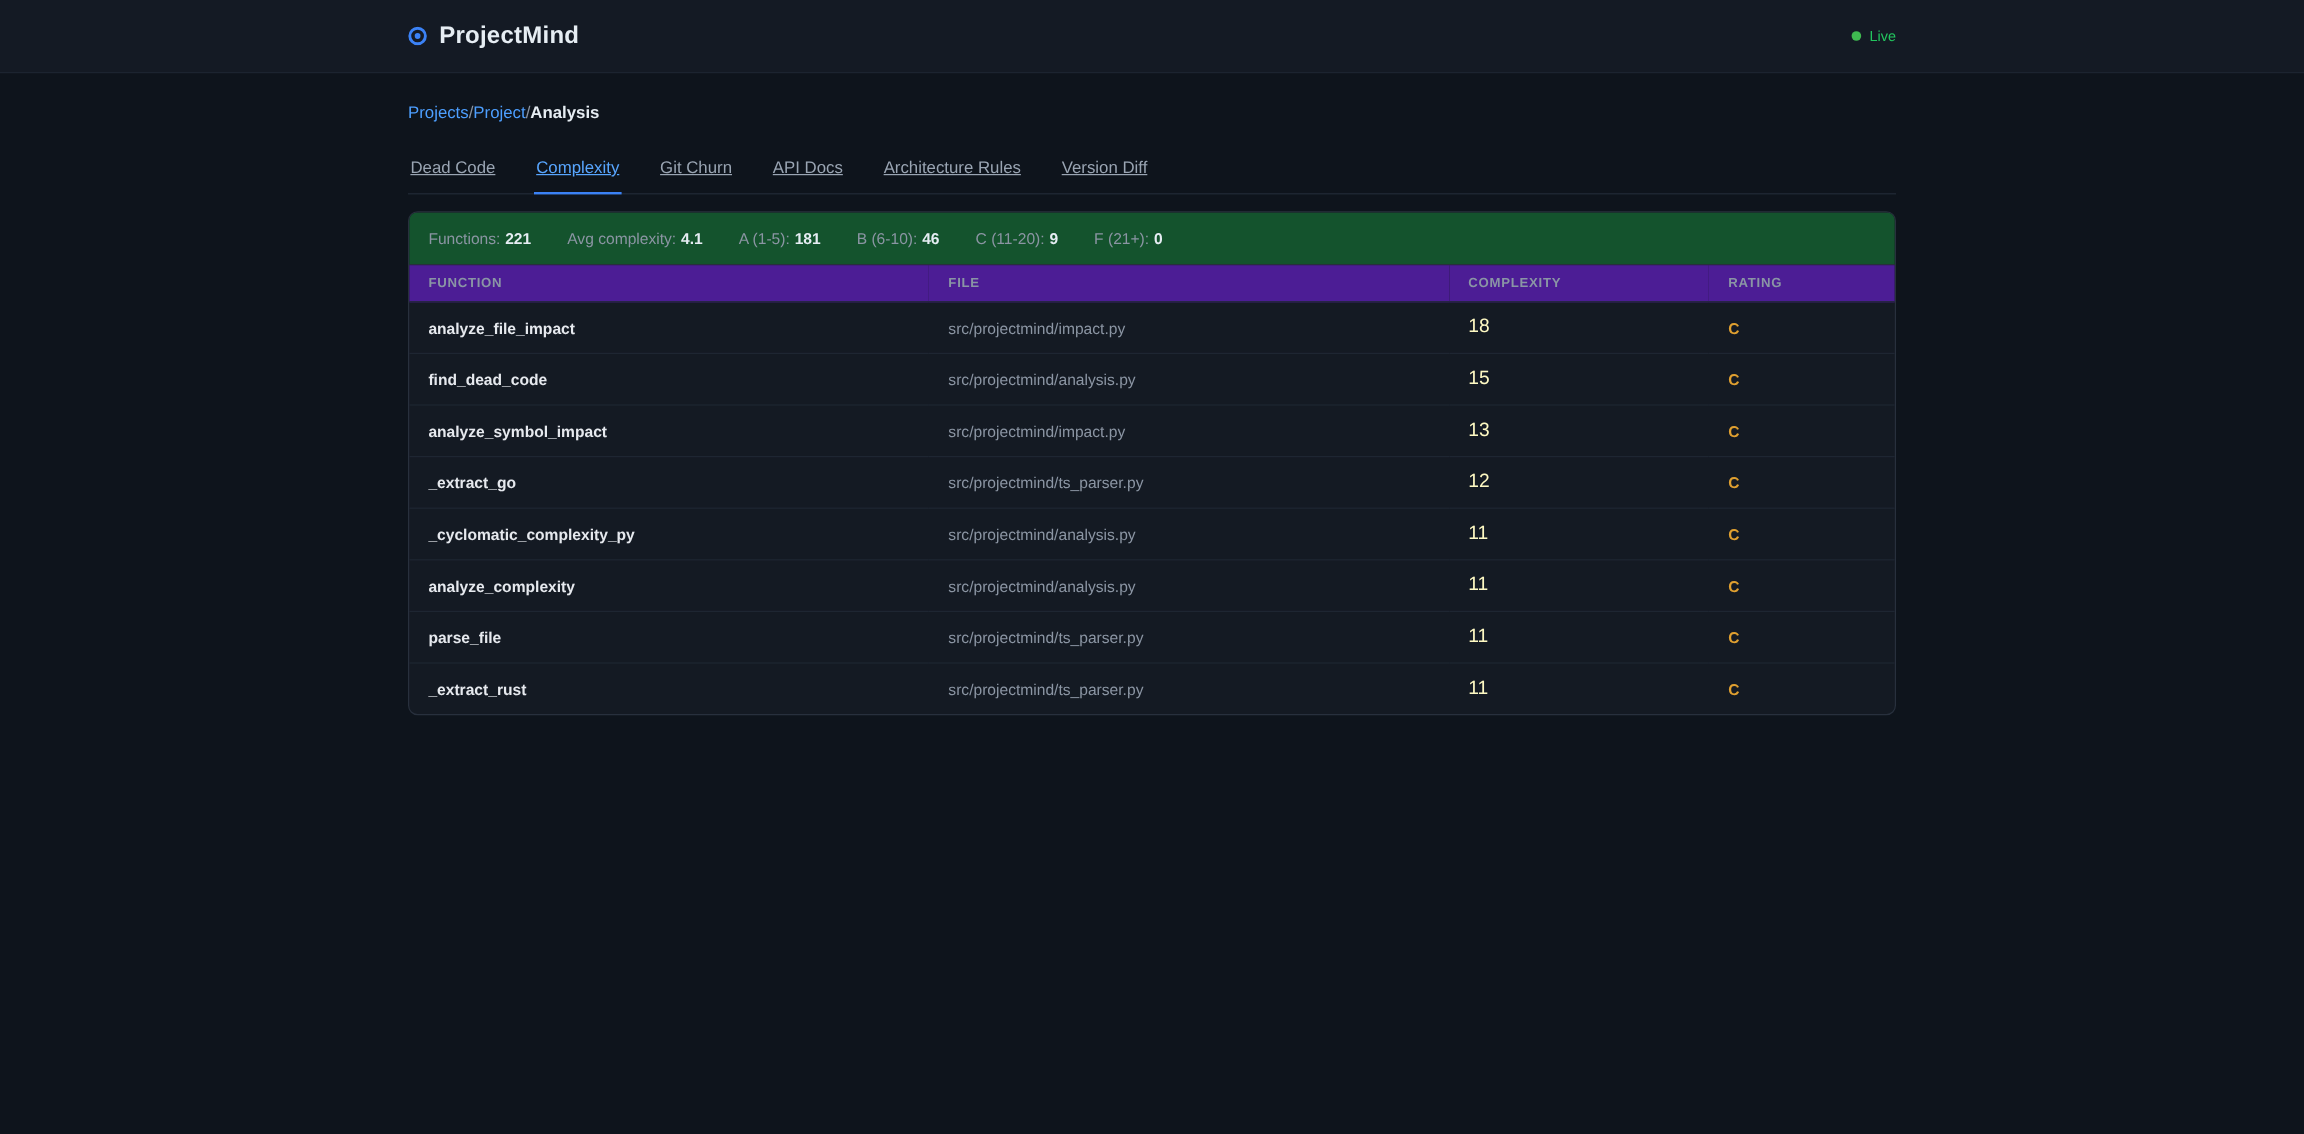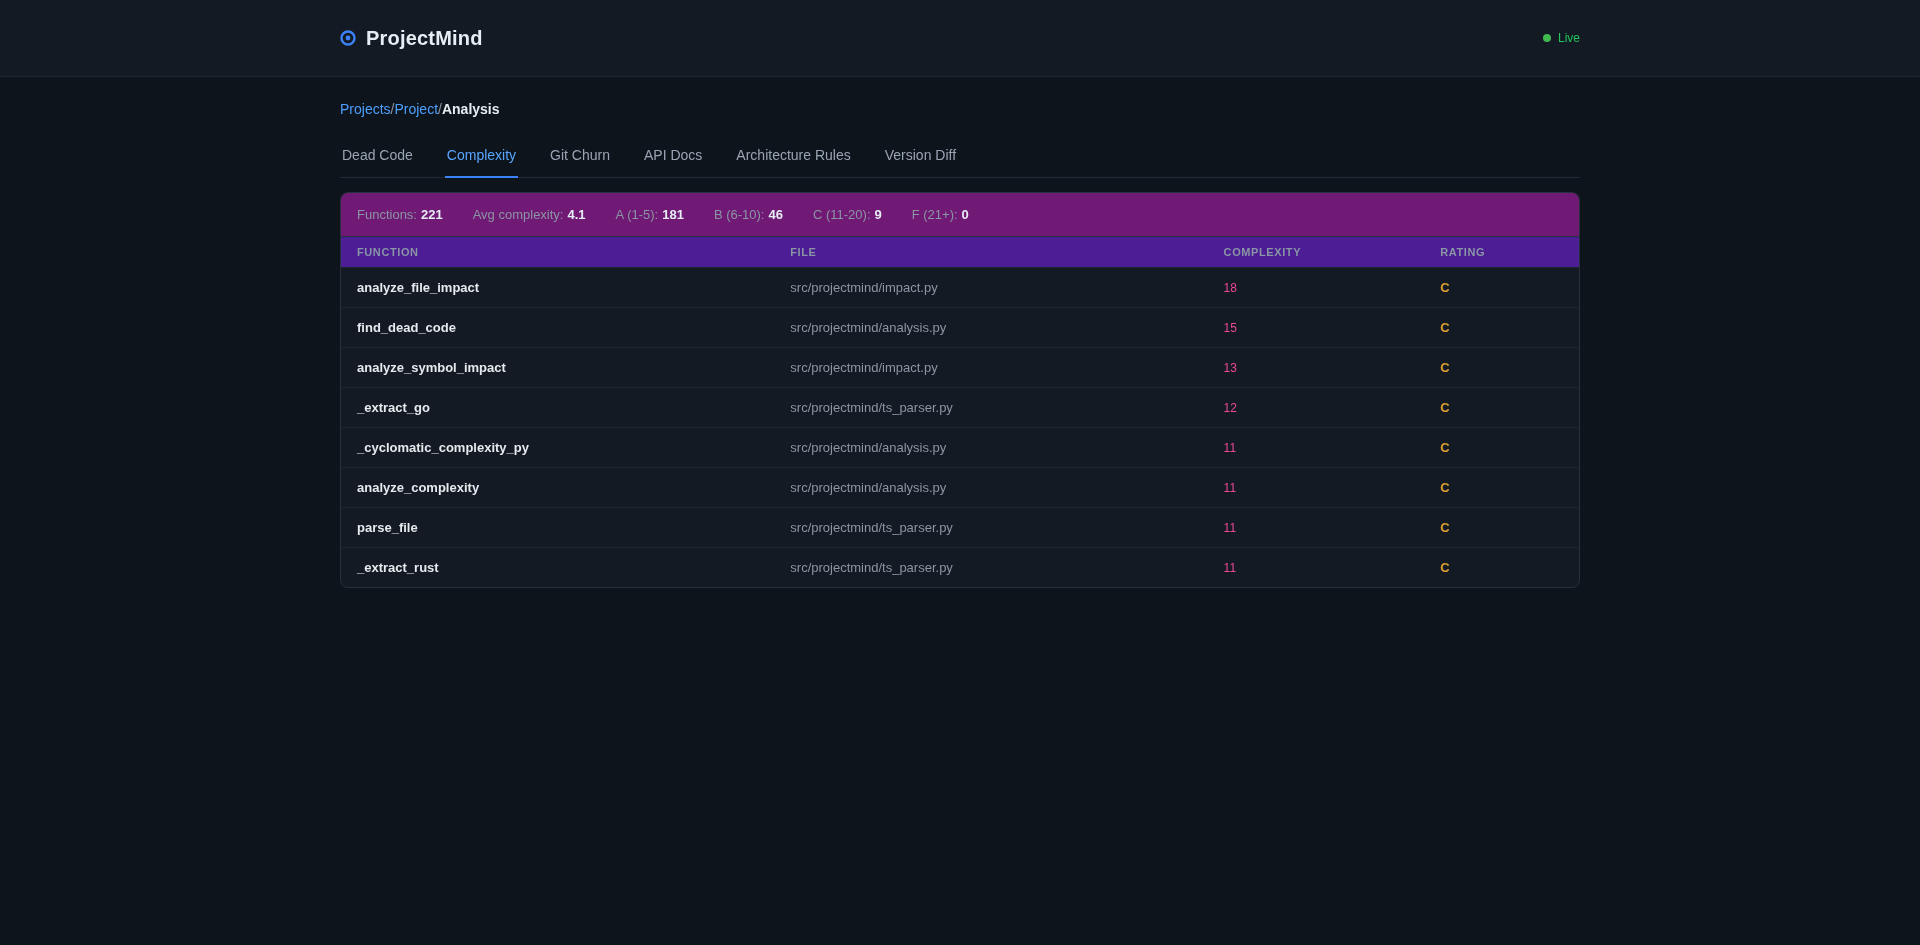--- a/index.html
+++ b/index.html
@@ -6,21 +6,21 @@
   html, body {
     width: 1920px;
     min-height: 945px;
     background: #0e141c;
     font-family: "Liberation Sans", "DejaVu Sans", sans-serif;
     color: #e6edf3;
   }
 
   
   .app-header {
-    height: 77px;
+    height: 61px;
     background: #141a24;
     border-bottom: 1px solid #1c2430;
   }
   .header-inner {
     width: 1240px;
     margin: 0 auto;
     height: 100%;
     display: flex;
     align-items: center;
     justify-content: space-between;
@@ -83,20 +83,21 @@
   .tab {
     background: none;
     border: none;
     font-family: inherit;
     font-size: 14px;
     color: #9aa5b3;
     padding: 8px 2px 13px 2px;
     cursor: pointer;
     border-bottom: 2px solid transparent;
     margin-bottom: -1px;
+    text-decoration: underline;
   }
   .tab.active {
     color: #58a6ff;
     border-bottom-color: #3b82f6;
     font-weight: 400;
   }
 
   
   .card {
     background: #141a23;
@@ -104,21 +105,21 @@
     border-radius: 8px;
     overflow: hidden;
   }
 
   
   .stats-bar {
     display: flex;
     align-items: center;
     gap: 30px;
     padding: 14px 16px;
-    background: #701a75;
+    background: #14532d;
     border-bottom: 1px solid #28303d;
     font-size: 13px;
   }
   .stat { color: #8b95a3; }
   .stat b { color: #e6edf3; font-weight: 700; margin-left: 4px; }
 
   
   table {
     width: 100%;
     border-collapse: collapse;
@@ -135,21 +136,21 @@
     padding: 9px 16px;
   }
   tbody td {
     padding: 12px 16px;
     border-top: 1px solid #1e2632;
     font-size: 13px;
     vertical-align: middle;
   }
   td.fn { color: #e6e9ee; font-weight: 700; }
   td.file { color: #8b95a3; }
-  td.cx { color: #ec4899; font-size: 12px; }
+  td.cx { color: #fef9c3; font-size: 16px; }
   td.rating { color: #e0a030; font-weight: 700; }
 </style>
 </head>
 <body>
 
 <header class="app-header">
   <div class="header-inner">
     <div class="brand">
       <span class="logo-icon">
         <svg viewBox="0 0 16 16" width="16" height="16">

